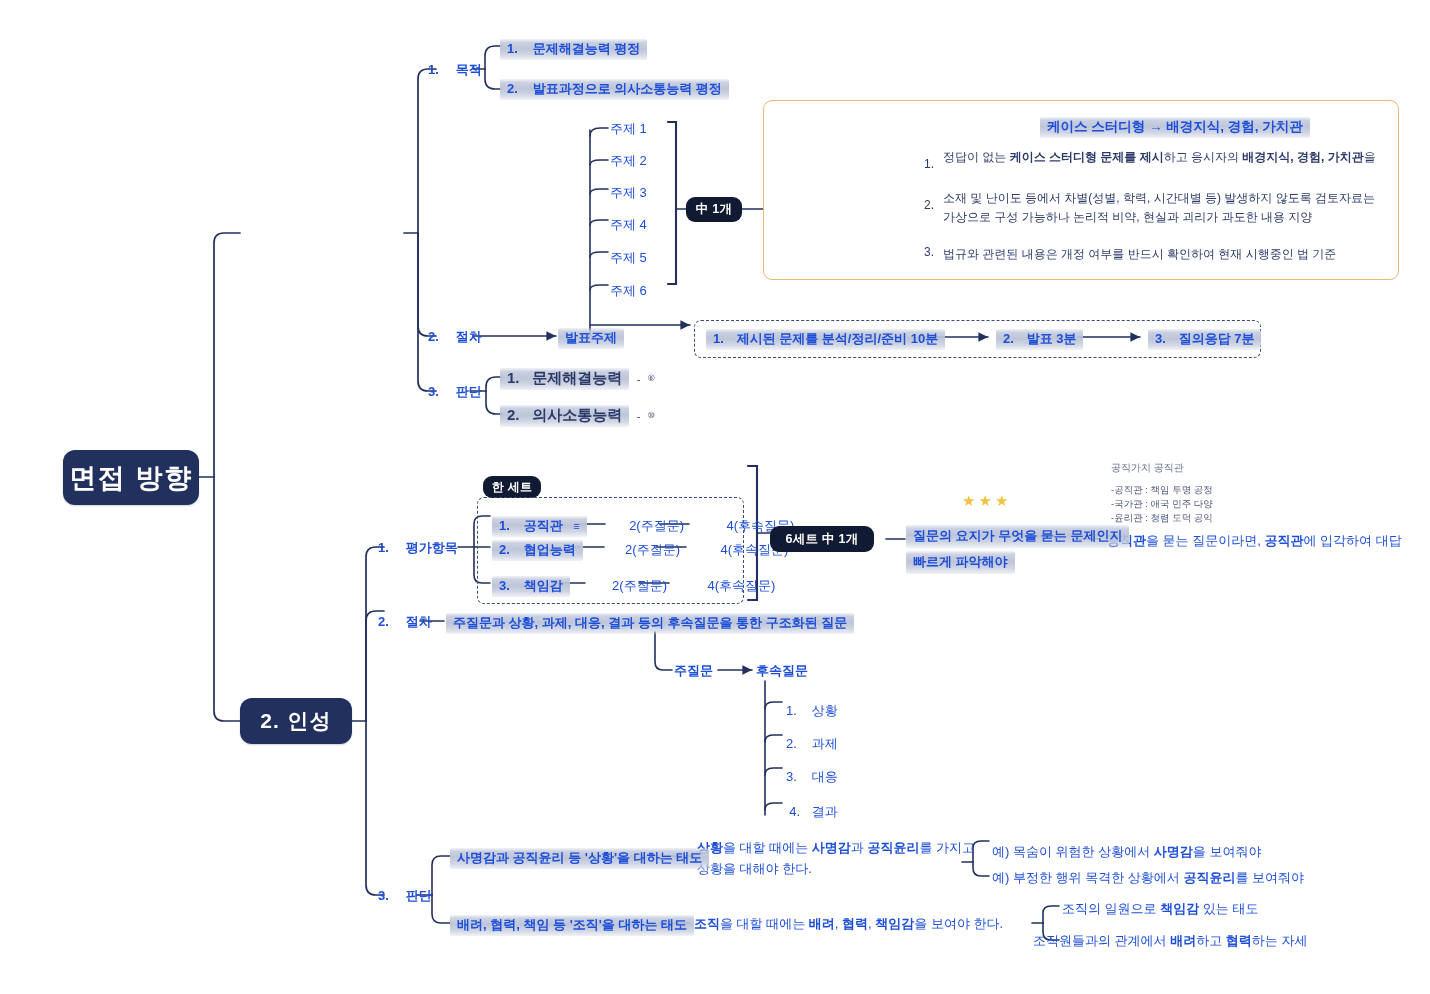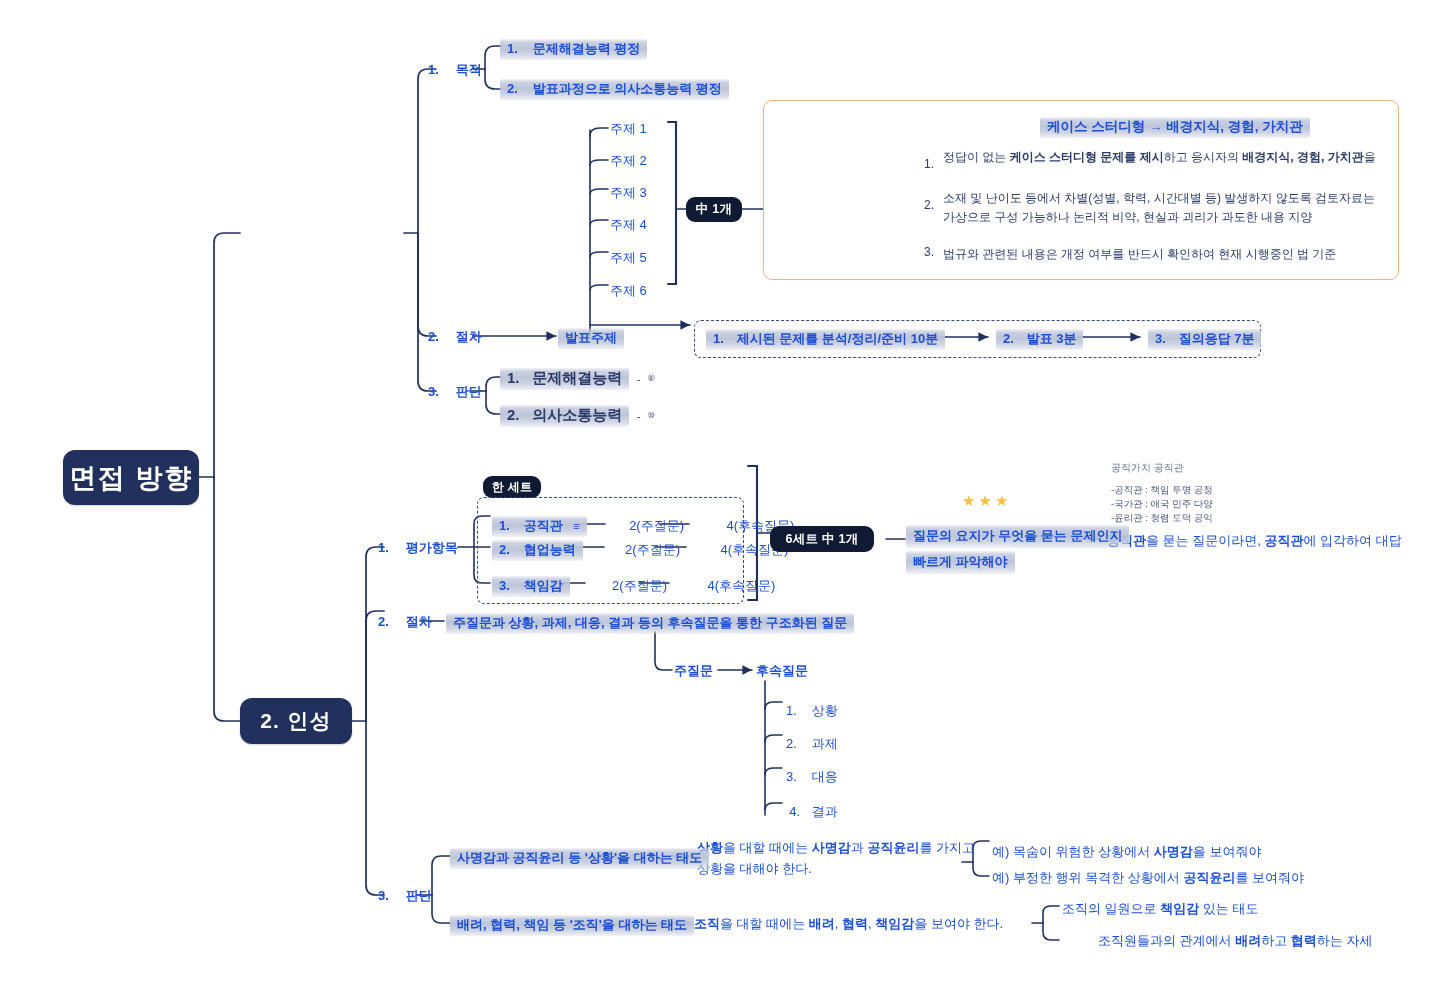--- a/index.html
+++ b/index.html
@@ -446,17 +446,17 @@
 
   <div class="node" style="left:450px;top:914px;">
     <span class="hl lbl b">배려, 협력, 책임 등 '조직'을 대하는 태도</span>
   </div>
   <div class="node lbl" style="left:694px;top:915px;">
     <span class="b">조직</span><span>을 대할 때에는 </span><span class="b">배려</span><span>, </span><span class="b">협력</span><span>, </span><span class="b">책임감</span><span>을 보여야 한다.</span>
   </div>
   <div class="node lbl" style="left:1062px;top:900px;">
     <span>조직의 일원으로 </span><span class="b">책임감</span><span> 있는 태도</span>
   </div>
-  <div class="node lbl" style="left:1098px;top:932px;">
+  <div class="node lbl" style="left:1033px;top:932px;">
     <span>조직원들과의 관계에서 </span><span class="b">배려</span><span>하고 </span><span class="b">협력</span><span>하는 자세</span>
   </div>
 
 </div>
 
 </body></html>

